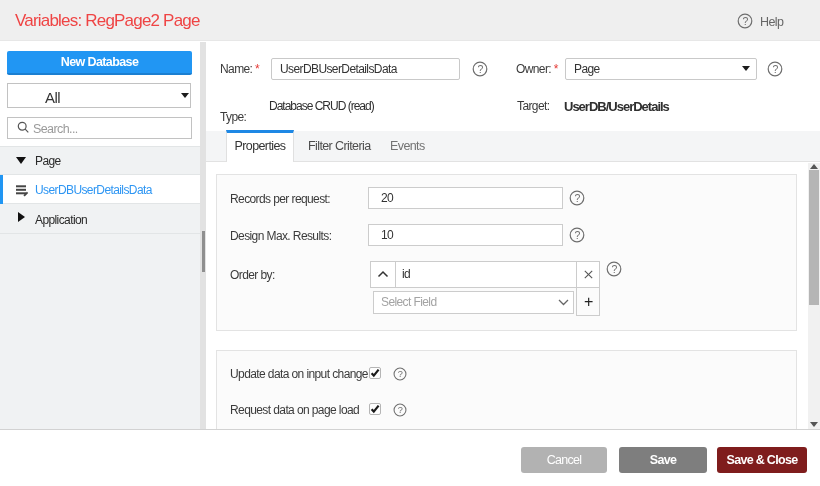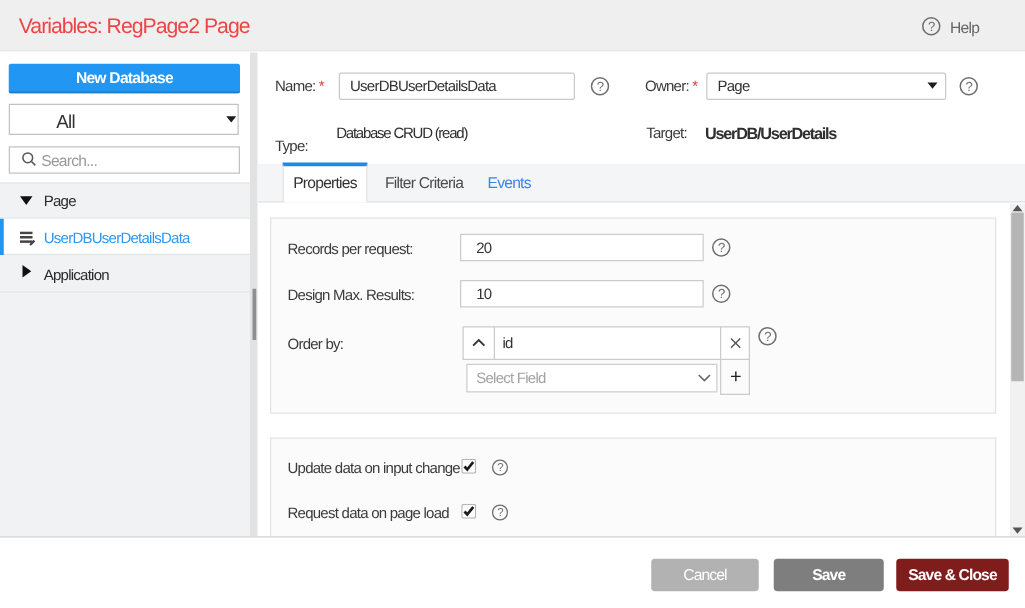--- a/index.html
+++ b/index.html
@@ -74,21 +74,21 @@
   </svg>
 
 <div class="abs lbl" style="left:220px;top:110px;">Type:</div>
 <div class="abs" style="left:269px;top:99px;font-size:12px;letter-spacing:-1px;color:#2f2f2f;font-weight:normal;">Database CRUD (read)</div>
 <div class="abs lbl" style="left:517px;top:99px;">Target:</div>
 <div class="abs" style="left:564px;top:99px;font-size:13px;letter-spacing:-1px;color:#2f2f2f;font-weight:bold;">UserDB/UserDetails</div>
 
 <div class="abs" style="left:206px;top:131px;width:614px;height:31px;background:#f4f5f6;border-bottom:1px solid #e2e2e2;"></div>
 <div class="abs" style="left:226px;top:130px;width:68px;height:32px;background:#fff;border-top:3px solid #1e88e5;border-left:1px solid #e0e0e0;border-right:1px solid #e0e0e0;font-size:12.5px;color:#333;text-align:center;line-height:27px;">Properties</div>
 <div class="abs" style="left:308px;top:139px;font-size:12.5px;color:#4c4c4c;">Filter Criteria</div>
-<div class="abs" style="left:390px;top:139px;font-size:12.5px;color:#3b82f6;">Events</div>
+<div class="abs" style="left:390px;top:139px;font-size:12.5px;color:#737373;">Events</div>
 
 <div class="abs" style="left:216px;top:174px;width:581px;height:157px;background:#fbfbfb;border:1px solid #e3e3e3;"></div>
 <div class="abs lbl" style="left:230px;top:192px;">Records per request:</div>
 <div class="abs" style="left:368px;top:187px;width:195px;height:22px;background:#fff;border:1px solid #ccc;font-size:12px;color:#333;line-height:20px;padding-left:12px;">20</div>
 <svg class="qicon" style="left:569px;top:190px;" viewBox="0 0 16 16">
     <circle cx="8" cy="8" r="6.8" fill="none" stroke="#6e6e6e" stroke-width="1.2"></circle>
     <text x="8" y="11.6" font-size="10.5" text-anchor="middle" fill="#6e6e6e" font-family="Liberation Sans">?</text>
   </svg>
 
 <div class="abs lbl" style="left:230px;top:229px;">Design Max. Results:</div>

